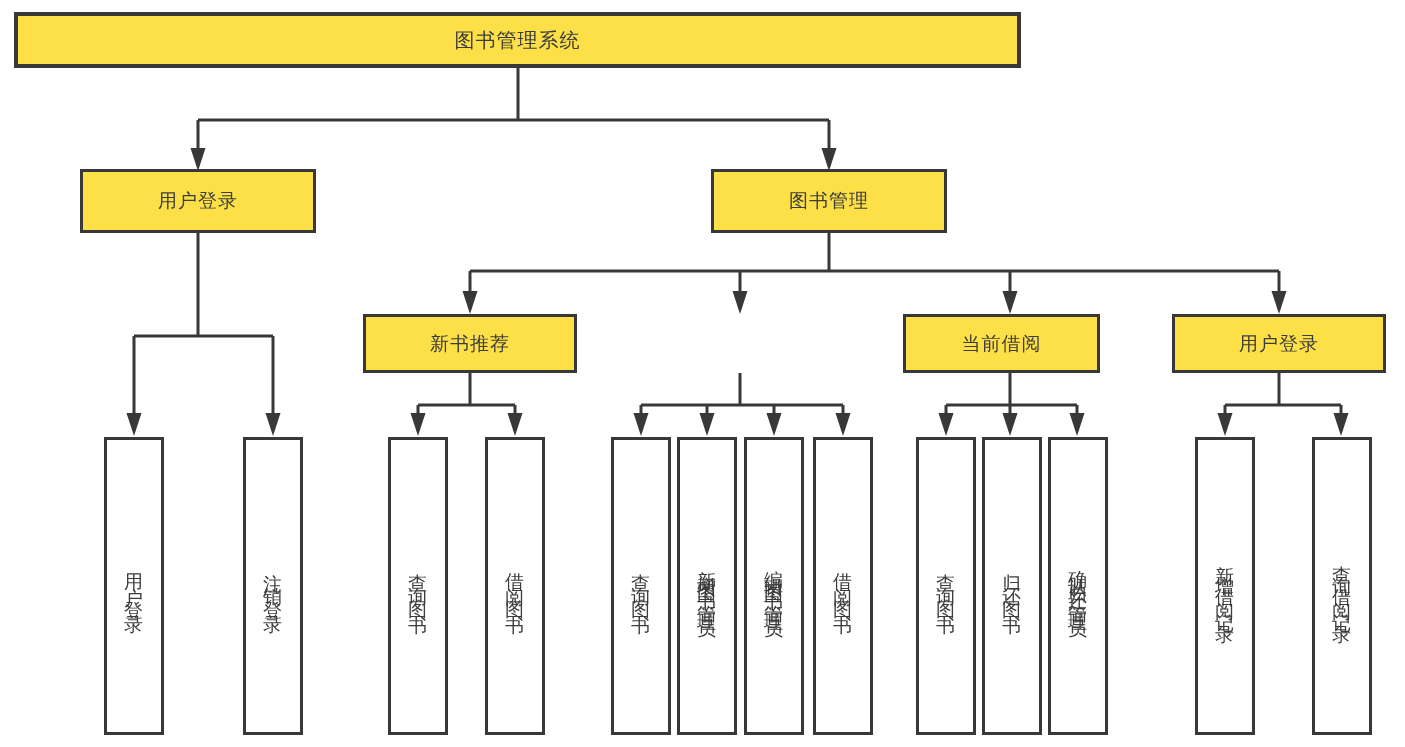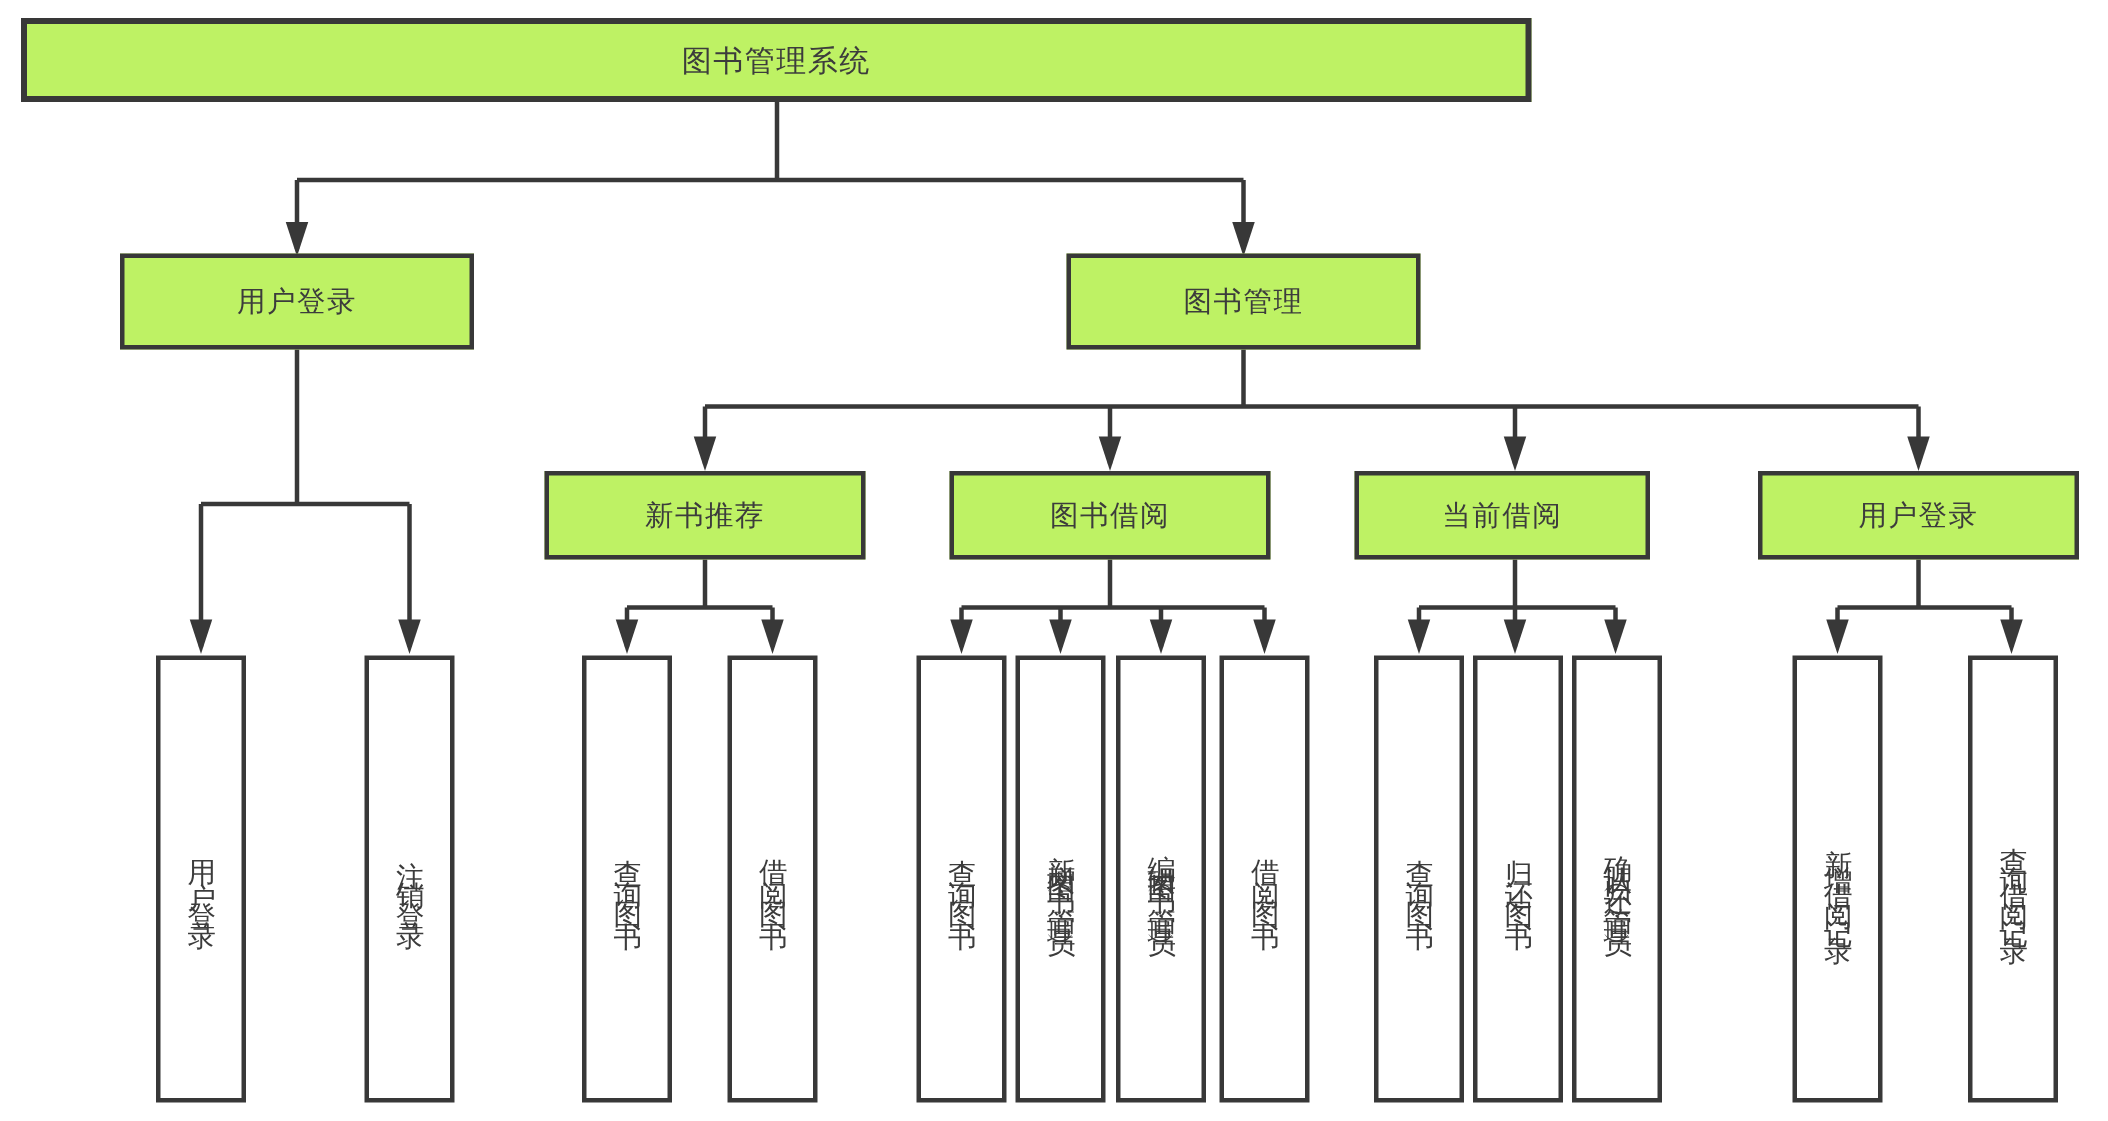--- a/index.html
+++ b/index.html
@@ -14,21 +14,21 @@
   }
   .connectors {
     position: absolute;
     left: 0; top: 0;
     width: 1405px; height: 747px;
   }
   .node {
     position: absolute;
     box-sizing: border-box;
     border: 3px solid #383838;
-    background: #bef264;
+    background: #fde047;
     display: flex;
     align-items: center;
     justify-content: center;
     font-size: 19px;
     letter-spacing: 1px;
     color: #3c3c3c;
   }
   .node.root { border-width: 4px; font-size: 20px; }
   .leaf {
     position: absolute;
@@ -113,23 +113,20 @@
   <div class="node" style="left:80px; top:169px; width:236px; height:64px;">
     <span>用户登录</span>
   </div>
   <div class="node" style="left:363px; top:314px; width:214px; height:59px;">
     <span>新书推荐</span>
   </div>
 
   <div class="node" style="left:711px; top:169px; width:236px; height:64px;">
     <span>图书管理</span>
   </div>
-  <div class="node" style="left:633px; top:314px; width:214px; height:59px;">
-    <span>图书借阅</span>
-  </div>
   <div class="node" style="left:903px; top:314px; width:197px; height:59px;">
     <span>当前借阅</span>
   </div>
   <div class="node" style="left:1172px; top:314px; width:214px; height:59px;">
     <span>用户登录</span>
   </div>
 
   <div class="leaf" style="left:104px; top:437px; width:60px; height:298px;">
     <span class="vtext">用户登录</span>
   </div>

